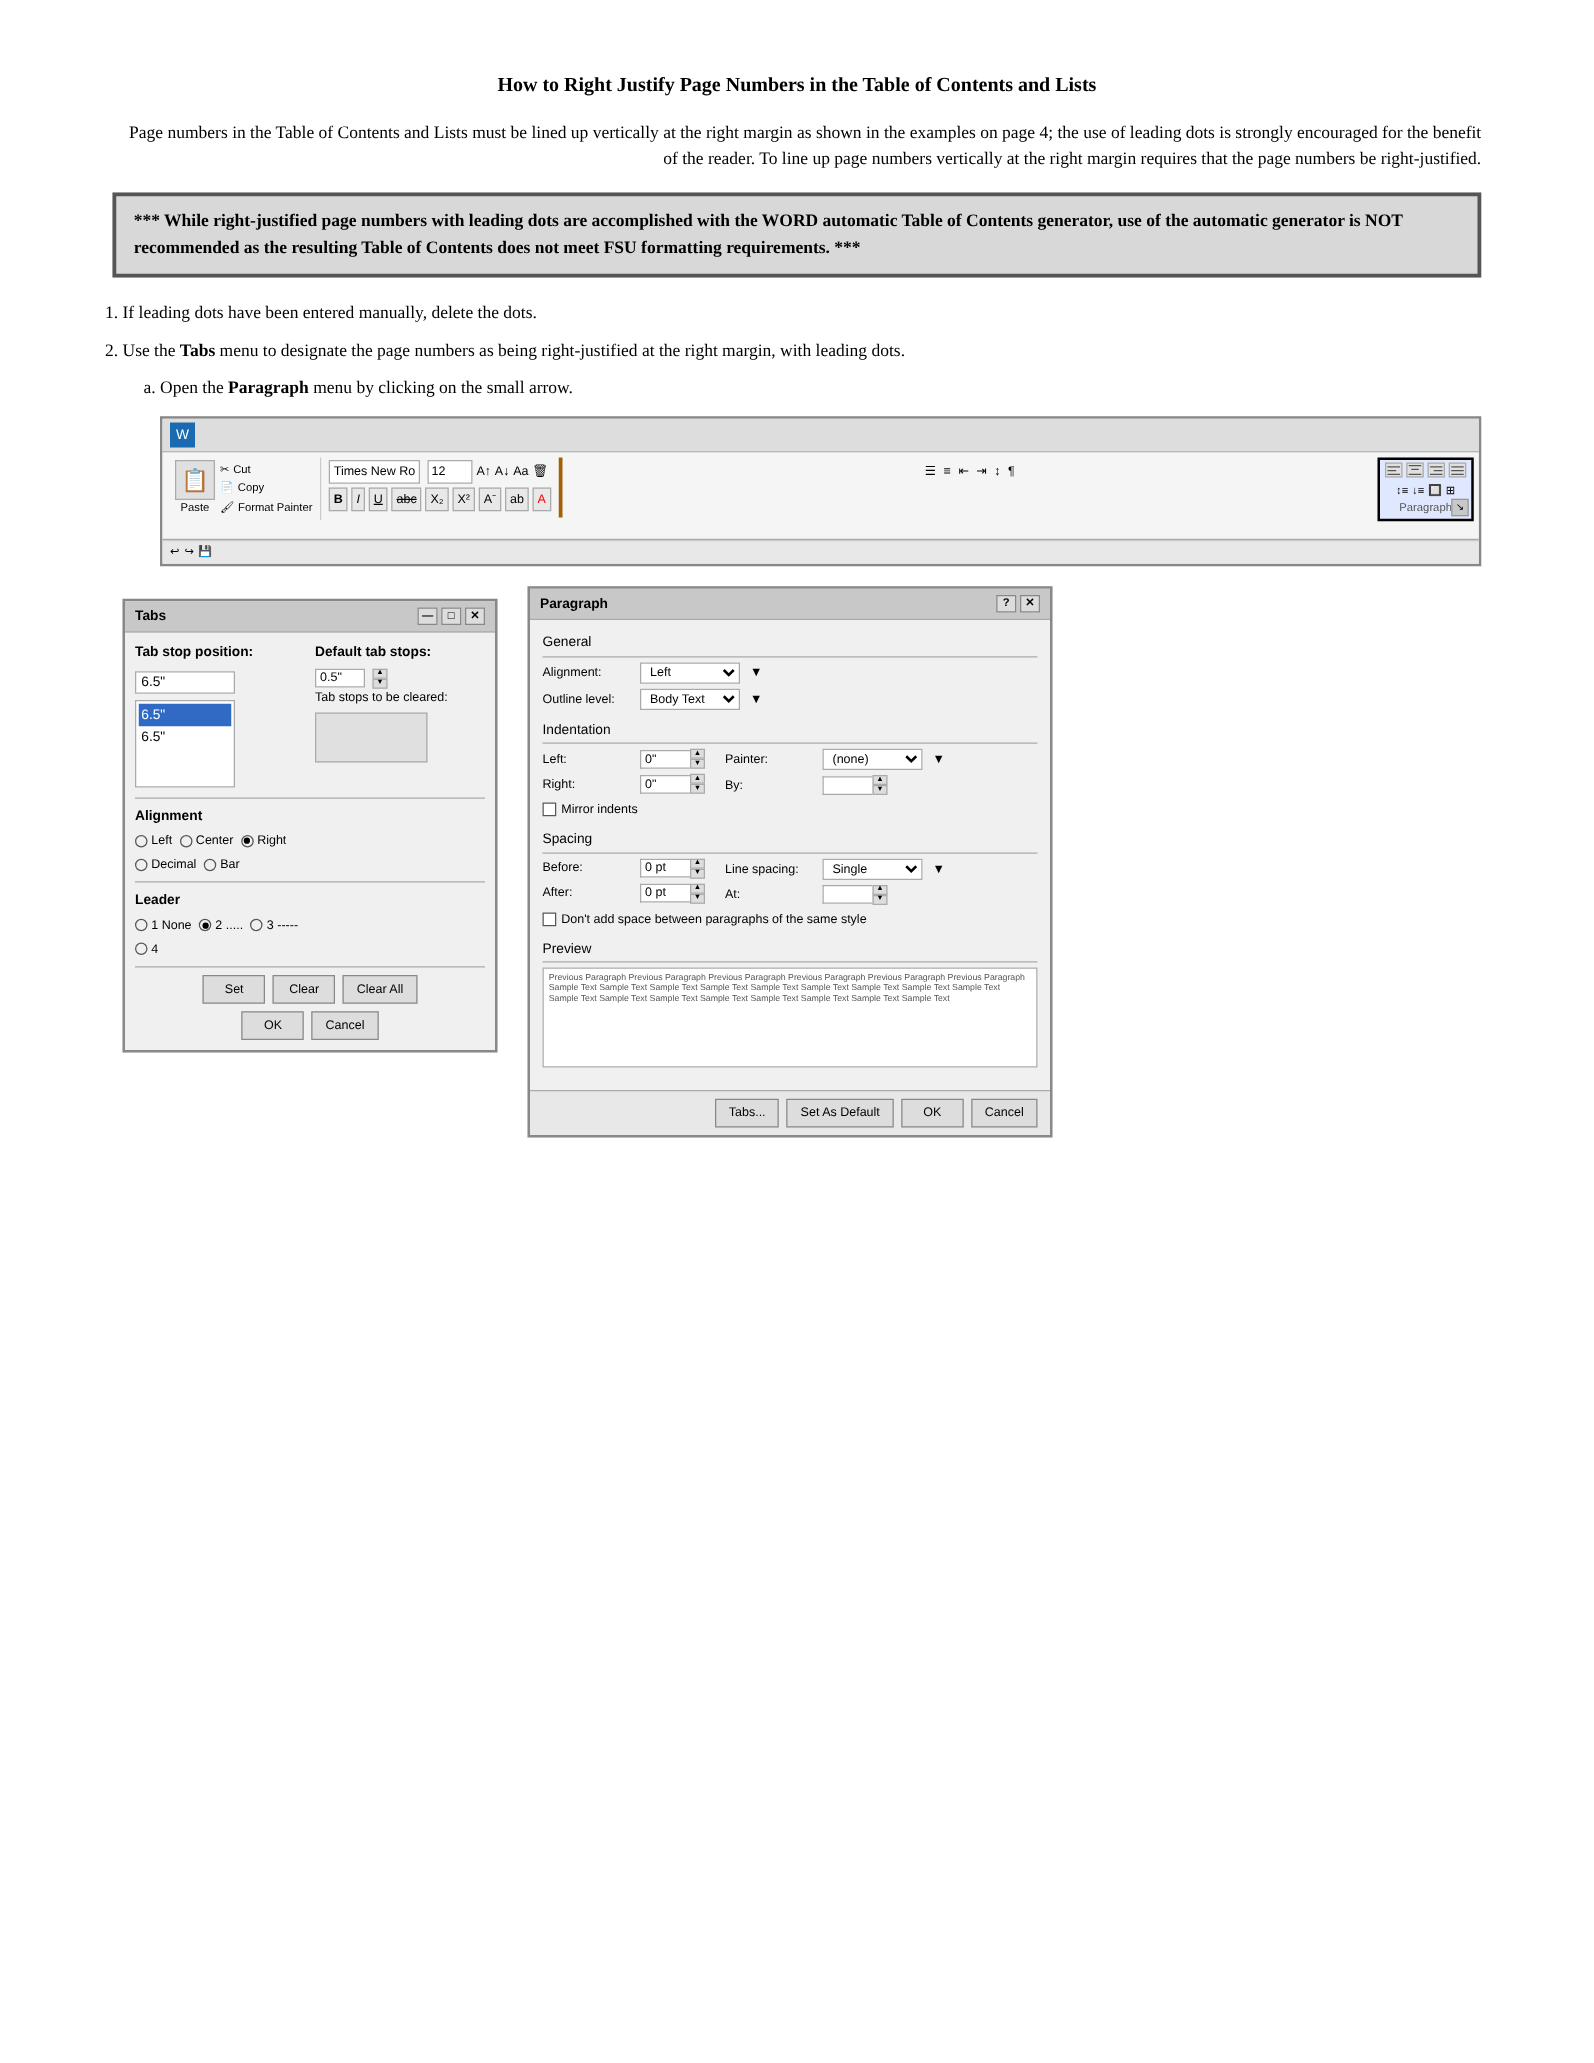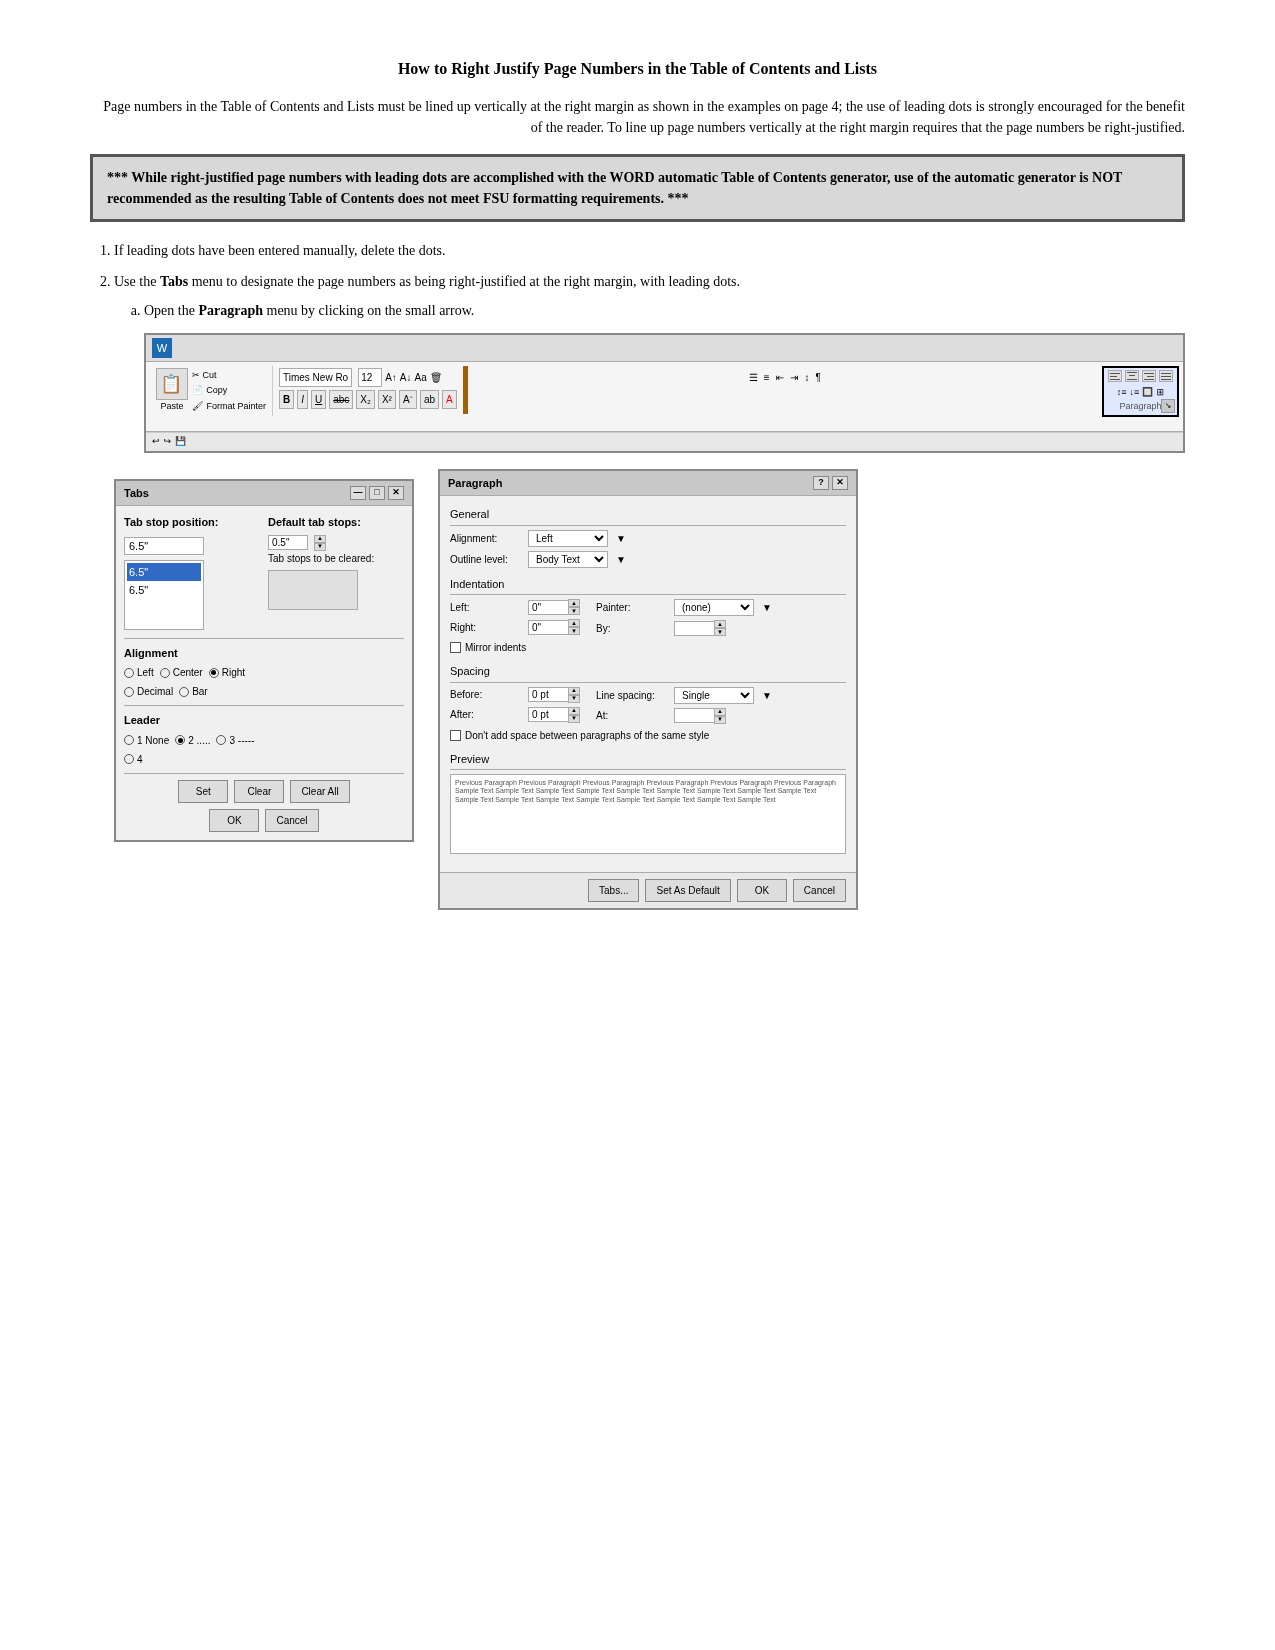--- a/index.html
+++ b/index.html
@@ -31,21 +31,21 @@
       border: 3px solid #555;
       background: #d8d8d8;
       padding: 10px 14px;
       margin-bottom: 18px;
       font-weight: bold;
       font-size: 14px;
       line-height: 1.5;
     }
 
     .steps-list {
-      margin-left: 24px;
+      margin-left: 8px;
       margin-bottom: 10px;
     }
     .steps-list > li {
       margin-bottom: 10px;
       line-height: 1.5;
     }
 
     .sub-steps {
       list-style-type: lower-alpha;
       margin-left: 30px;
@@ -151,21 +151,21 @@
     .clipboard-item {
       display: flex;
       align-items: center;
       gap: 3px;
       font-family: Arial, sans-serif;
       font-size: 9px;
     }
 
     .font-group {
       padding: 2px 6px;
-      border-right: 5px solid #a16207;
+      border-right: 3px solid #a16207;
     }
 
     .font-row {
       display: flex;
       align-items: center;
       gap: 3px;
       margin-bottom: 3px;
       font-family: Arial, sans-serif;
       font-size: 10px;
     }
@@ -176,21 +176,21 @@
       padding: 1px 3px;
       font-size: 10px;
       font-family: Arial, sans-serif;
     }
 
     .font-size-selector {
       border: 1px solid #aaa;
       background: #fff;
       padding: 1px 2px;
       font-size: 10px;
-      width: 24px;
+      width: 36px;
       font-family: Arial, sans-serif;
     }
 
     .format-btn {
       font-family: Arial, sans-serif;
       font-size: 10px;
       padding: 1px 3px;
       background: #e8e8e8;
       border: 1px solid #aaa;
       cursor: pointer;

